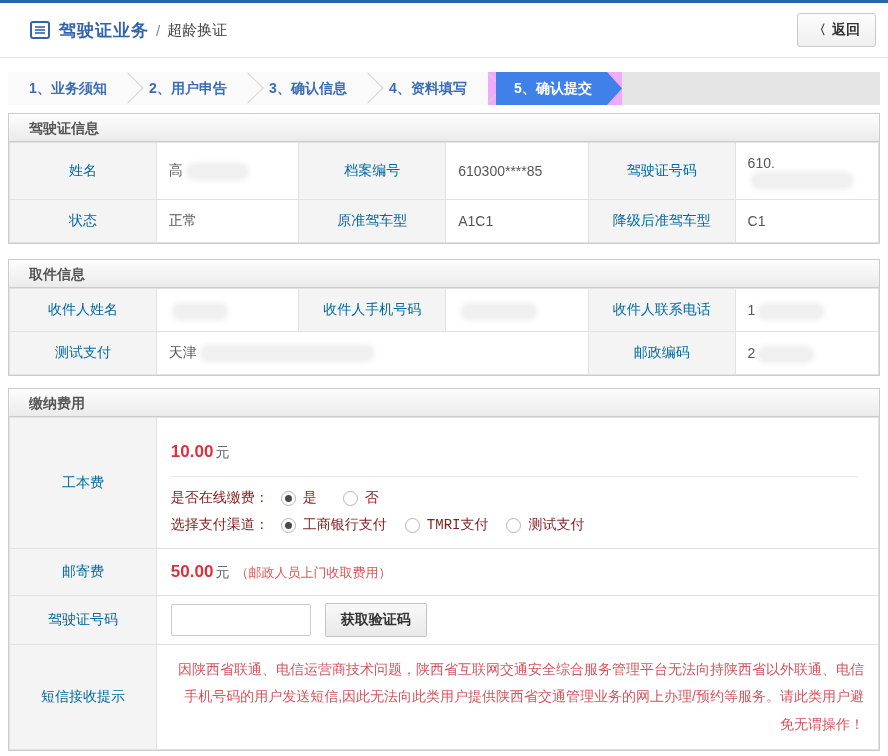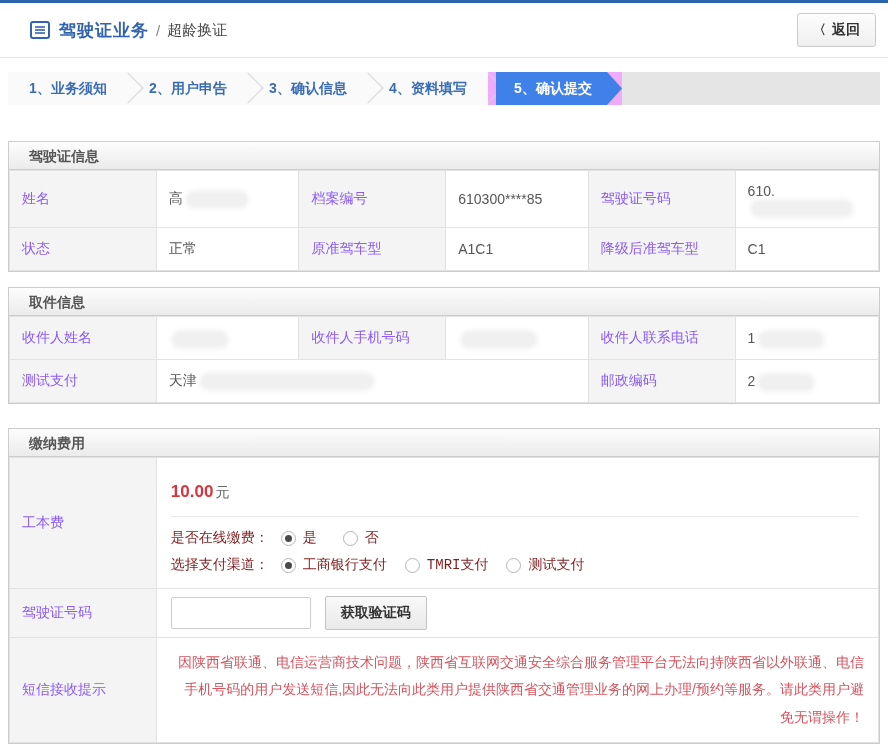--- a/index.html
+++ b/index.html
@@ -38,30 +38,30 @@
   .step.active {
     flex:0 0 126px; margin-left:8px; background:#3f81e9; color:#fff; z-index:3;
     clip-path:polygon(0 0, calc(100% - 15px) 0, 100% 50%, calc(100% - 15px) 100%, 0 100%);
     padding-right:12px;
   }
   .step.done { background:#e5e5e5; flex:0 0 132px; }
   .step.done .sep { border-color:#fff; border-top-width:2px; border-right-width:2px; }
   .steps-filler { flex:1; background:#e5e5e5; }
   
   .section { margin:0 8px; border:1px solid #ccc; background:#fff; }
-  .sec-license { margin-top:36px; }
+  .sec-license { margin-top:8px; }
   .sec-pickup  { margin-top:15px; }
-  .sec-fees    { margin-top:24px; }
+  .sec-fees    { margin-top:12px; }
   .section-header {
     height:28px; line-height:28px; padding:0 20px; font-size:14px; font-weight:bold; color:#555;
     background:linear-gradient(#fdfdfd,#ebebeb); border-bottom:1px solid #ccc;
   }
   table { width:100%; border-collapse:collapse; font-size:14px; table-layout:fixed; }
   td { border:1px solid #e2e2e2; padding:12px; vertical-align:middle; }
-  td.lbl { background:#f4f4f4; text-align:left; color:#8b5cf6; }
+  td.lbl { background:#f4f4f4; text-align:center; color:#0369a1; }
   td.val { background:#fff; color:#555; text-align:left; }
   .w-lbl { width:16.9%; } .w-val { width:16.4%; }
   
   .redact {
     display:inline-block; vertical-align:middle; height:13px; border-radius:7px;
     background:#f0f0f0; box-shadow:0 0 5px 3px #f1f1f1; margin-left:5px;
   }
   
   td.fee-val { padding:0 20px 0 14px; }
   .amount-line { padding:24px 0 14px 0; }
@@ -230,20 +230,26 @@
             </span>
             <span class="radio">
               <span class="radio-circle"></span>
               <span>测试支付</span>
             </span>
           </div>
         </div>
       </td>
     </tr>
     <tr>
+      <td class="lbl">邮寄费</td>
+      <td class="val" style="padding:13px 14px">
+        <span class="amount">50.00</span><span class="unit">元</span><span class="fee-note">（邮政人员上门收取费用）</span>
+      </td>
+    </tr>
+    <tr>
       <td class="lbl">驾驶证号码</td>
       <td class="val" style="padding:7px 14px">
         <input class="code-input" type="text" value="" style="">
         <button class="code-btn">获取验证码</button>
       </td>
     </tr>
     <tr>
       <td class="lbl">短信接收提示</td>
       <td class="val" style="padding:11px 14px">
         <div class="sms-text">因陕西省联通、电信运营商技术问题，陕西省互联网交通安全综合服务管理平台无法向持陕西省以外联通、电信手机号码的用户发送短信,因此无法向此类用户提供陕西省交通管理业务的网上办理/预约等服务。请此类用户避免无谓操作！</div>

